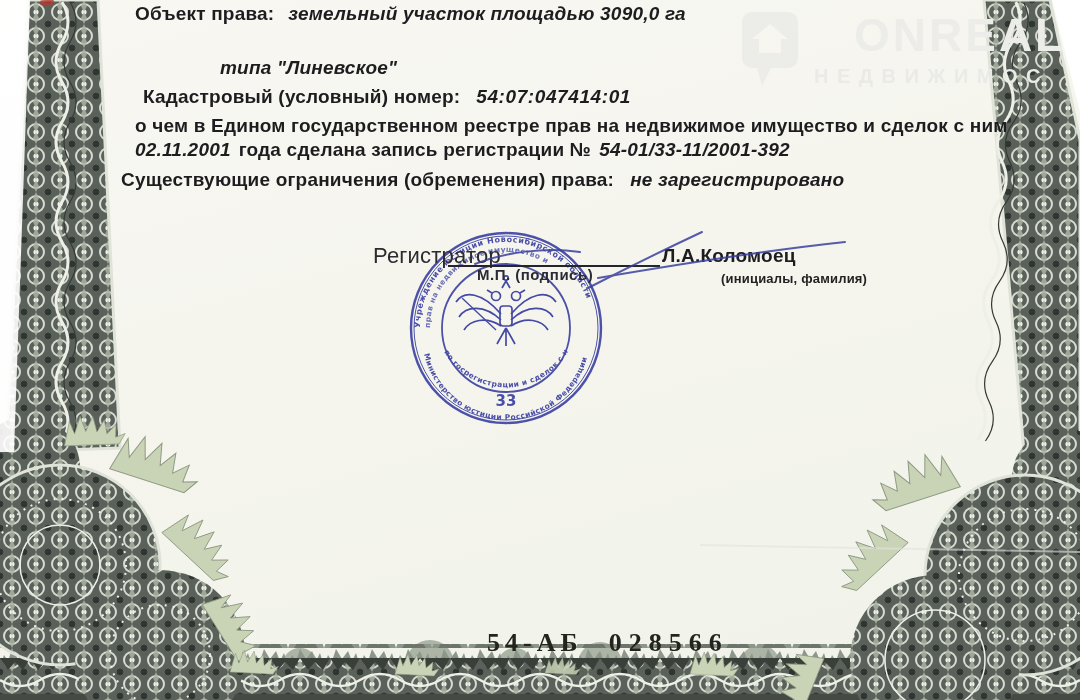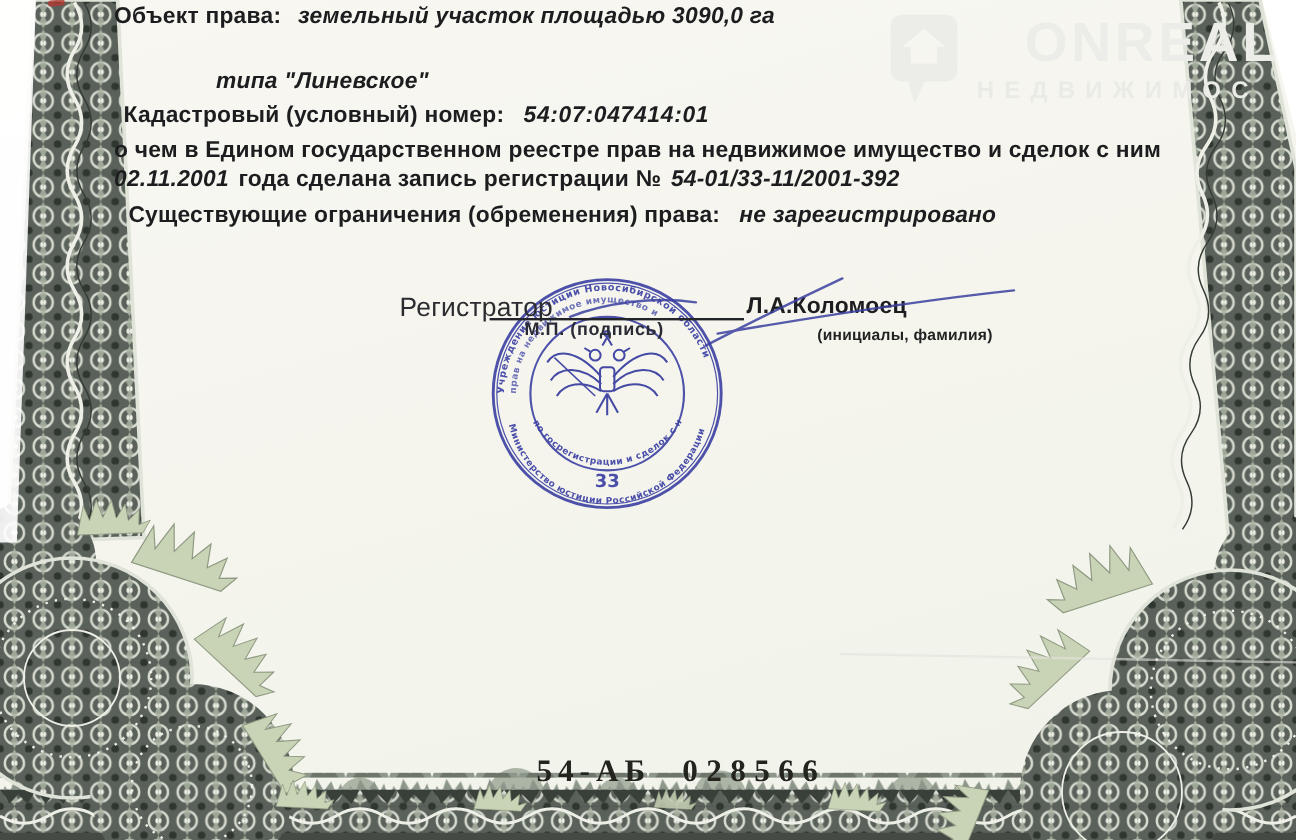--- a/index.html
+++ b/index.html
@@ -7,34 +7,34 @@
     position:relative;width:1080px;height:700px;overflow:hidden;
     background:linear-gradient(165deg,#f8f7f2 0%,#f5f5ee 45%,#f0f2e9 100%);
     font-family:"Liberation Sans",sans-serif;
   }
   .lace{position:absolute;left:0;top:0;z-index:1;}
   .watermark{position:absolute;left:742px;top:12px;z-index:2;display:flex;gap:16px;align-items:flex-start;}
   .wm-icon{width:56px;height:76px;}
   .wm-title{font-weight:700;font-size:46px;line-height:1;letter-spacing:3px;color:#ecede9;margin-left:40px;}
   .wm-sub{font-weight:700;font-size:20px;letter-spacing:8.5px;color:#eaebe6;margin-top:7px;}
   .stampsvg{position:absolute;left:398px;top:224px;z-index:3;}
-  .doc{position:absolute;inset:0;z-index:4;color:#1d1d20;}
+  .doc{position:absolute;inset:0;z-index:4;color:#1d1d20;margin-left:40px;}
   .line{position:absolute;white-space:nowrap;font-size:19px;font-weight:700;letter-spacing:.2px;}
   .val{font-style:italic;margin-left:14px;}
   .l-object{left:95px;top:3px;}
   .l-address{left:110px;top:32px;}
   .l-address .val{margin-left:12px;}
   .l-address2{left:180px;top:57px;font-style:italic;}
   .l-cadastre{left:103px;top:86px;}
   .l-cadastre .val{margin-left:16px;letter-spacing:.6px;}
   .l-reg1{left:95px;top:115px;}
   .l-reg2{left:95px;top:139px;}
   .it{font-style:italic;}
   .l-reg2 .mid{margin:0 8px;}
-  .l-restr{left:107px;top:169px;}
+  .l-restr{left:81px;top:169px;}
   .l-restr .val{margin-left:16px;}
   .l-registrar{left:333px;top:243px;font-size:22px;font-weight:400;color:#2b2b30;}
   .sigline{position:absolute;left:408px;top:243px;width:212px;height:22px;border-bottom:2px solid #24242b;}
   .l-name{left:622px;top:245px;}
   .l-hint{left:681px;top:271px;font-size:13px;font-weight:700;color:#222;}
   .l-mp{left:437px;top:266px;font-size:15px;color:#2b2b36;letter-spacing:.5px;}
   .serial{position:absolute;left:447px;top:628px;font-family:"Liberation Serif",serif;
           font-size:26px;font-weight:700;color:#24241f;letter-spacing:5px;}
   .serial .pfx{margin-right:26px;}
   .serial .dig{letter-spacing:7px;}

